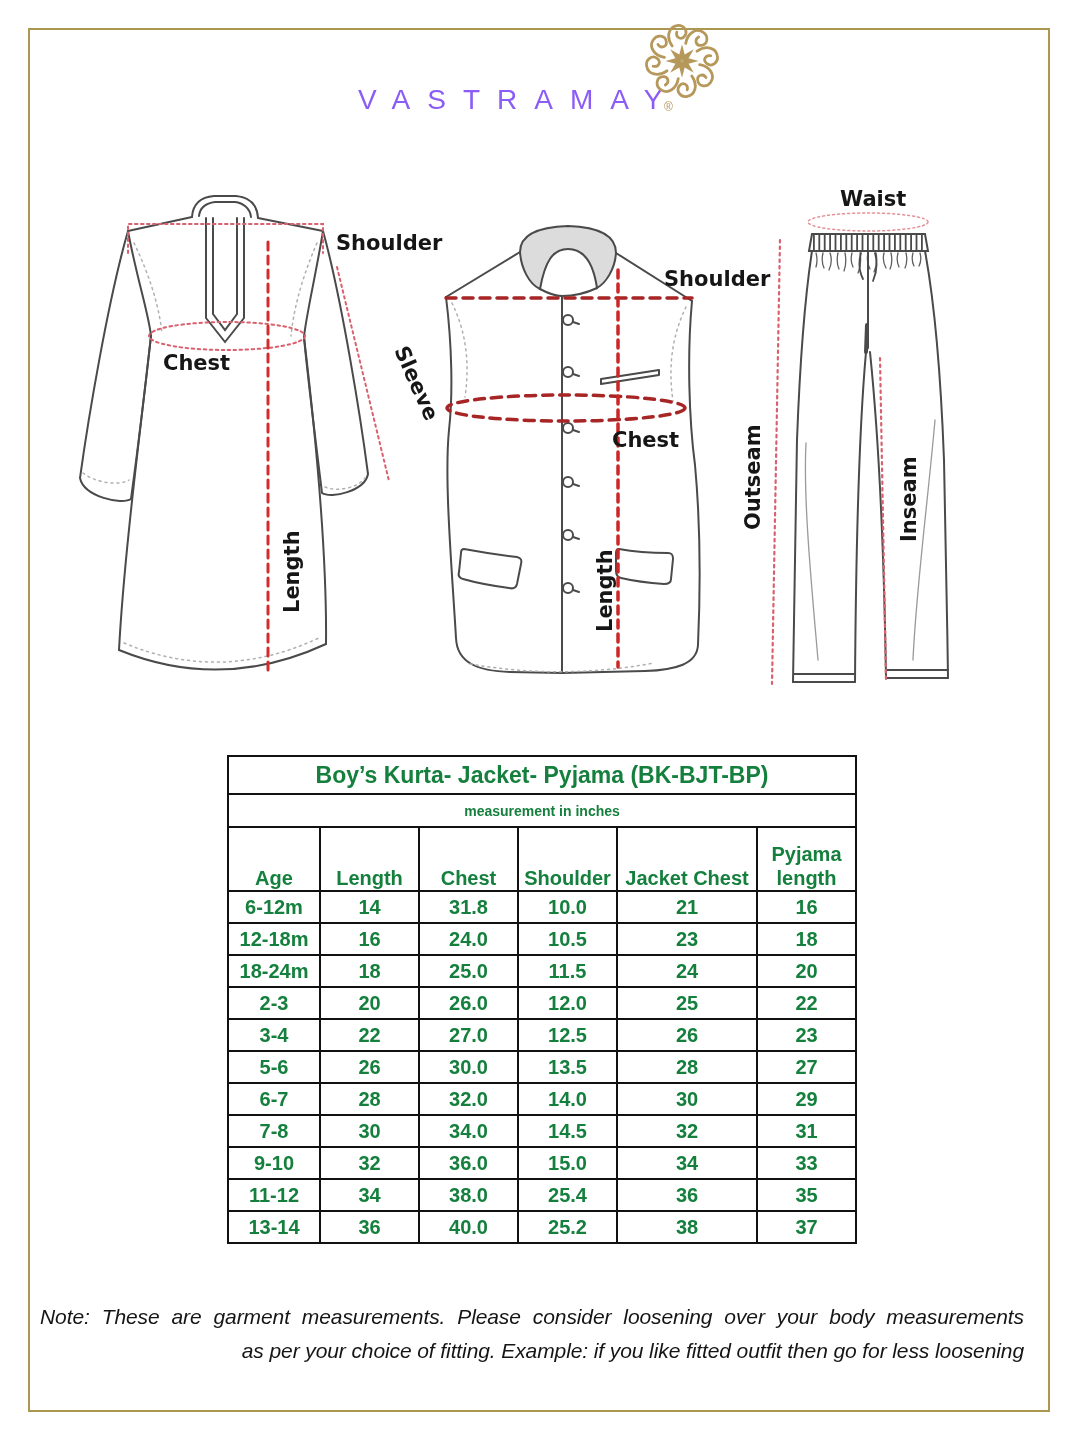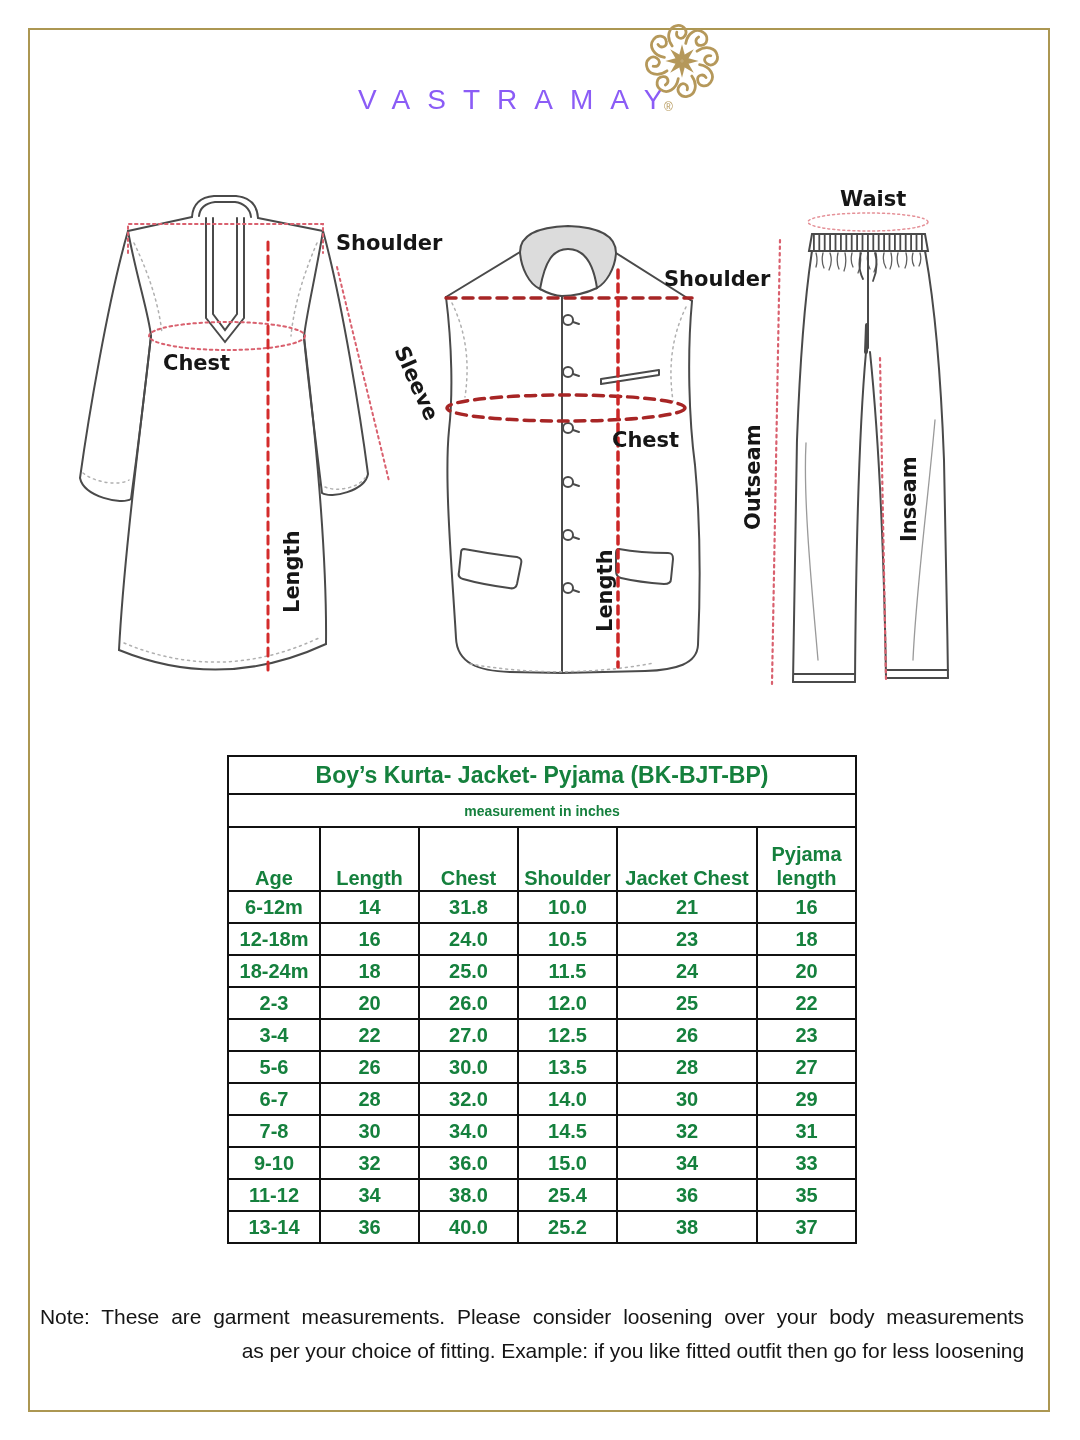--- a/index.html
+++ b/index.html
@@ -20,21 +20,21 @@
   .size-table{position:absolute;left:227px;top:755px;border-collapse:collapse;
         table-layout:fixed;width:509px;color:#15803d;}
   .size-table th,.size-table td{border:2px solid #111;text-align:center;vertical-align:middle;
         font-weight:bold;padding:0;}
   .t-title{height:36px;font-size:23px;}
   .t-sub{height:31px;font-size:14px;}
   .cols th{height:62px;font-size:20px;vertical-align:bottom;line-height:24px;}
   .size-table td{height:30px;font-size:20px;}
   
   .note{position:absolute;left:40px;width:984px;top:1300px;color:#151515;
-        font-size:21px;line-height:34px;letter-spacing:-0.1px;}
+        font-size:21px;line-height:34px;letter-spacing:-0.1px;font-style:italic;}
   .note-line1{text-align:justify;text-align-last:justify;white-space:nowrap;}
   .note-line2{text-align:right;white-space:nowrap;}
 </style>
 </head>
 <body>
 
 <div class="page">
   <div class="gold-frame"></div>
 
   <header class="brand">

